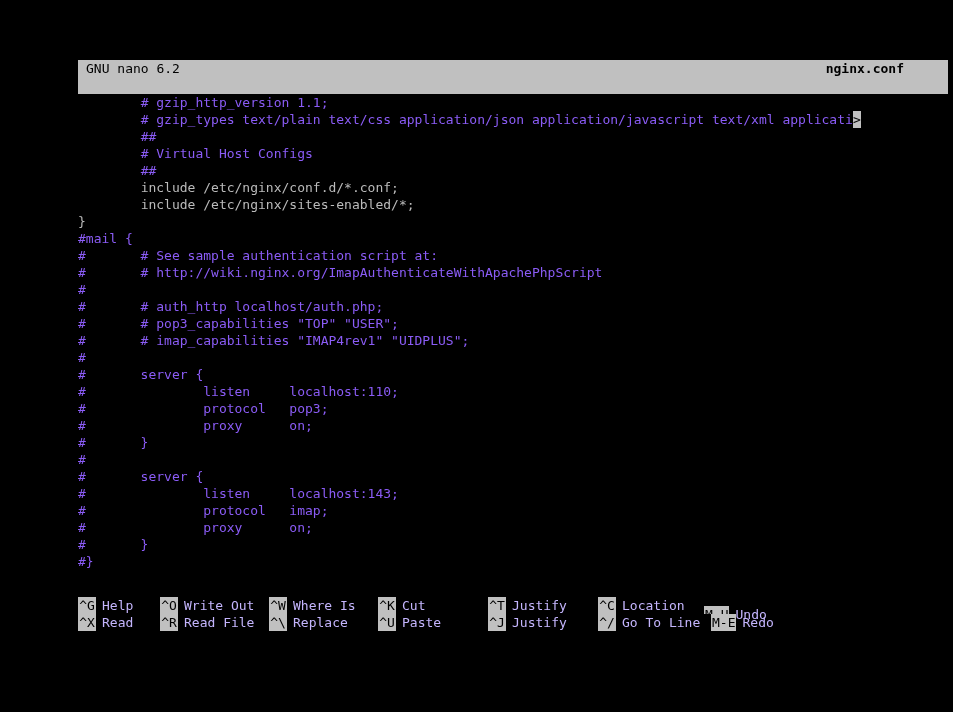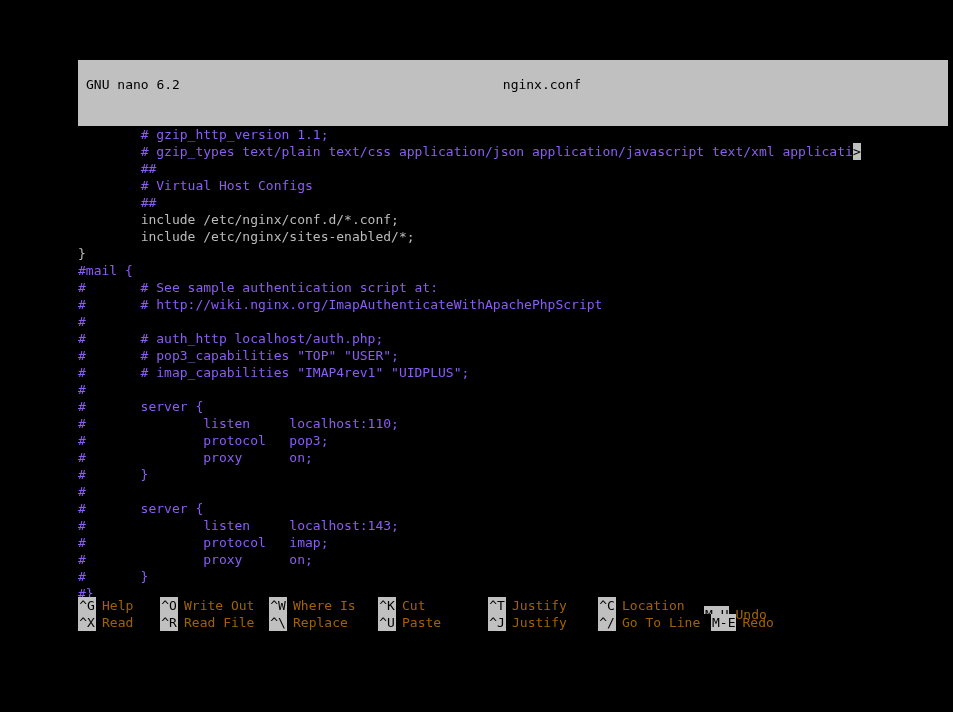--- a/index.html
+++ b/index.html
@@ -17,26 +17,26 @@
   .terminal {
     position: absolute;
     top: 60px;
     left: 78px;
     width: 870px;
   }
   .title-bar {
     background: #c0c0c0;
     color: #000;
     display: flex;
-    padding: 16px 4px;
+    padding: 0 4px;
     height: 34px;
     line-height: 17px;
   }
   .title-left { flex: 0 0 auto; padding-left: 4px; }
-  .title-center { flex: 1 1 auto; text-align: center; }
+  .title-center { flex: 1 1 auto; text-align: right; font-weight: bold; }
   .title-right { flex: 0 0 auto; width: 40px; }
   .buffer {
     white-space: pre;
     overflow: hidden;
   }
   .blue { color: #8b5cf6; }
   .wrap-ind {
     background: #c0c0c0;
     color: #000;
     display: inline-block;
@@ -55,21 +55,21 @@
     line-height: 17px;
   }
   .sc { display: flex; }
   .key {
     background: #c0c0c0;
     color: #000;
     padding: 0 1px;
     min-width: 16px;
     text-align: center;
   }
-  .label { padding-left: 6px; color: #a16207; }
+  .label { padding-left: 6px; color: #c4b5fd; }
 </style>
 </head>
 <body>
 
 <div class="terminal">
   <div class="title-bar">
     <span class="title-left">GNU nano 6.2</span>
     <span class="title-center">nginx.conf</span>
     <span class="title-right"></span>
   </div>

